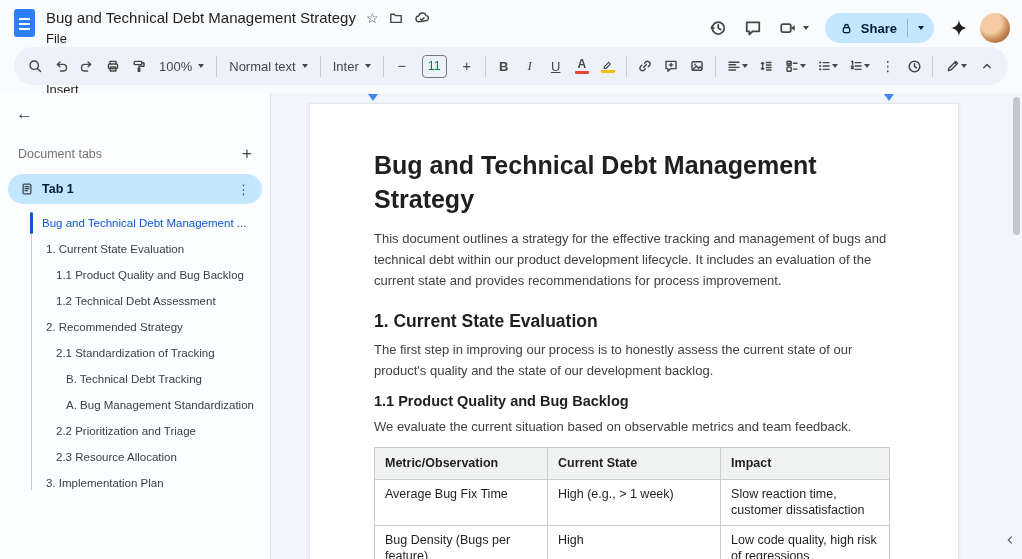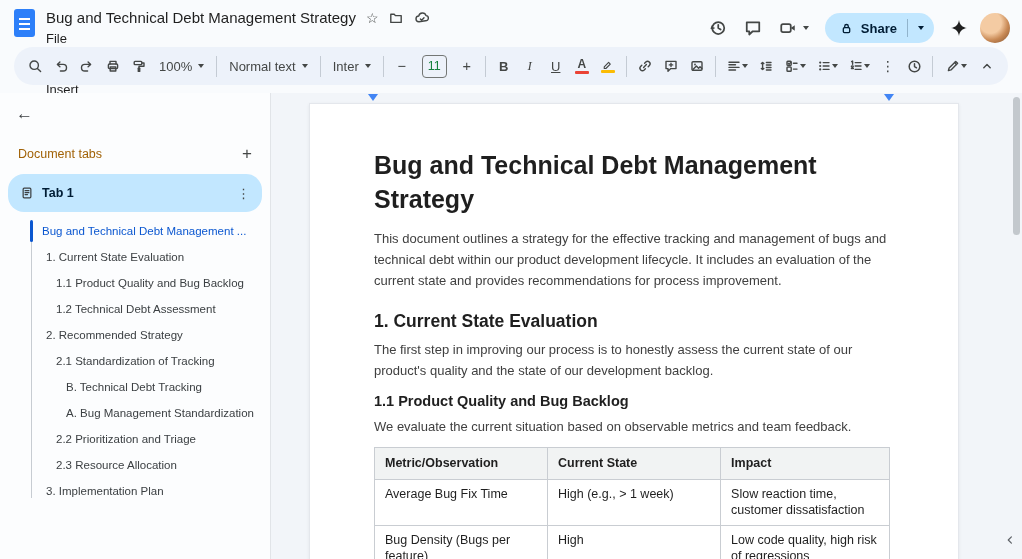--- a/index.html
+++ b/index.html
@@ -51,23 +51,23 @@
   .ic { stroke:#444746; fill:none; stroke-width:1.4; stroke-linecap:round; stroke-linejoin:round; display:block; }
 
   
   .main { flex:1; display:flex; min-height:0; position:relative; }
 
   
   .sidebar { width:271px; flex:none; background:#fcfdfe; border-right:1px solid #e1e4e8; overflow:hidden; }
   .back-row { padding:12px 0 0 16px; height:32px; }
   .backbtn { font-size:17px; color:#3c4043; cursor:pointer; line-height:1; }
   .tabs-header { margin:20px 14px 0 18px; display:flex; justify-content:space-between; align-items:center; }
-  .tabs-header-label { font-size:12.5px; font-weight:500; color:#a16207; }
+  .tabs-header-label { font-size:12.5px; font-weight:500; color:#737373; }
   .addtab { font-size:17px; color:#444746; cursor:pointer; line-height:1; padding:0 4px; }
-  .tab-pill { margin:12px 8px 0; height:38px; background:#c2e7ff; border-radius:16px; display:flex;
+  .tab-pill { margin:12px 8px 0; height:30px; background:#c2e7ff; border-radius:16px; display:flex;
               align-items:center; gap:8px; padding:0 10px 0 12px; cursor:pointer; }
   .tab-label { font-size:12.5px; font-weight:600; color:#001d35; }
   .tab-more { margin-left:auto; color:#444746; font-size:13px; padding:0 2px; cursor:pointer; }
   .outline { margin-top:6px; position:relative; }
   .outline::before { content:""; position:absolute; left:31px; top:4px; bottom:6px; width:1px; background:#c7ccd2; }
   .o-item { height:26px; display:flex; align-items:center; font-size:11.5px; color:#3c4043;
             cursor:pointer; position:relative; white-space:nowrap; }
   .o-item.active { color:#0b57d0; }
   .o-item.active::before { content:""; position:absolute; left:30px; top:2px; width:3px; height:22px;
                            background:#0b57d0; border-radius:2px; }

